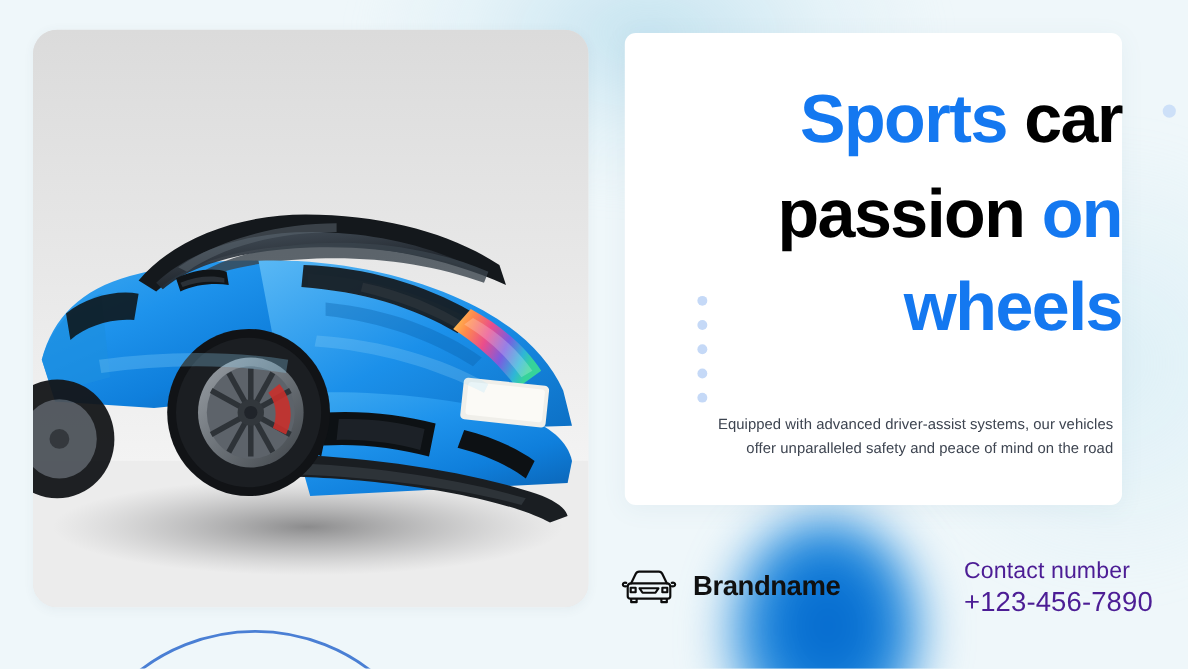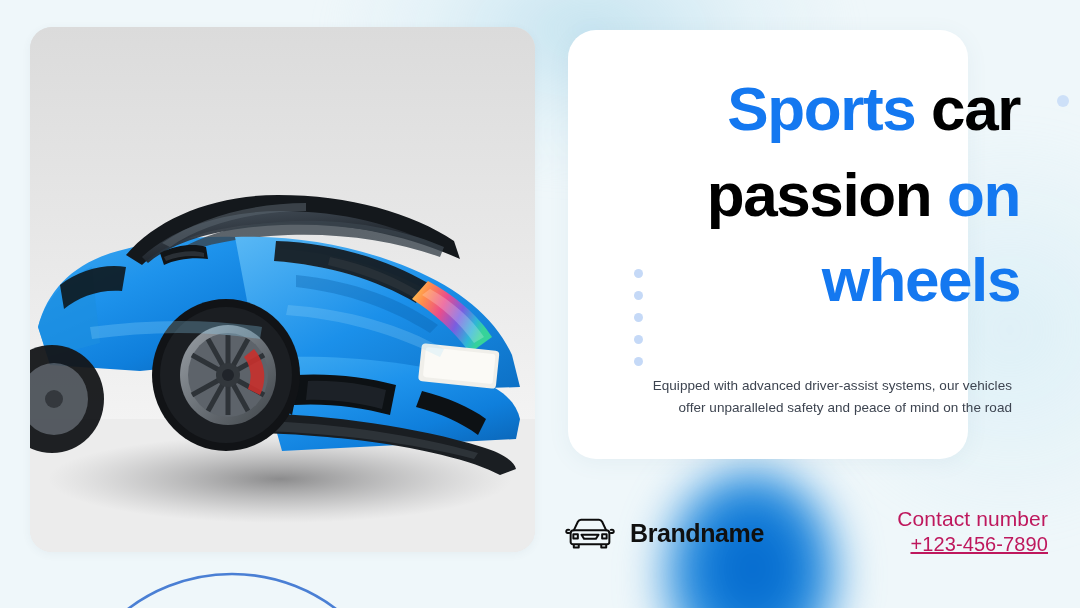--- a/index.html
+++ b/index.html
@@ -82,24 +82,24 @@
     background: linear-gradient(170deg, #dedede 0%, #e8e8e8 35%, #f2f2f2 70%, #ededed 100%);
     box-shadow: 0 2px 10px rgba(60,80,100,0.06);
   }
   .photo-panel svg { display: block; }
 
   
   .content-card {
     position: absolute;
     left: 568px;
     top: 30px;
-    width: 400px;
+    width: 452px;
     height: 429px;
     background: #ffffff;
-    border-radius: 28px;
+    border-radius: 10px;
     box-shadow: 0 4px 22px rgba(90,130,160,0.07);
   }
 
   .headline {
     position: absolute;
     left: 24px;
     top: 36px;
     width: 428px;
     text-align: right;
     font-family: "Liberation Sans", sans-serif;
@@ -169,37 +169,35 @@
     font-weight: bold;
     font-size: 25px;
     letter-spacing: -0.4px;
     color: #101010;
   }
 
   .contact-block {
     position: absolute;
     right: 32px;
     top: 505px;
-    text-align: right;
-    color: #be185d;
+    color: #4c1d95;
   }
   .contact-label {
     font-family: "Liberation Sans", sans-serif;
     font-size: 21px;
     line-height: 1.3;
     letter-spacing: 0.1px;
     font-weight: normal;
   }
   .contact-number {
     font-family: "Liberation Sans", sans-serif;
-    font-size: 20px;
+    font-size: 25px;
     line-height: 1.25;
     letter-spacing: 0.1px;
     font-weight: normal;
-    text-decoration: underline;
   }
 </style>
 </head>
 <body>
 
 <div class="poster">
 
   <div class="bg-wash-top"></div>
   <div class="bg-wash-right"></div>
 

